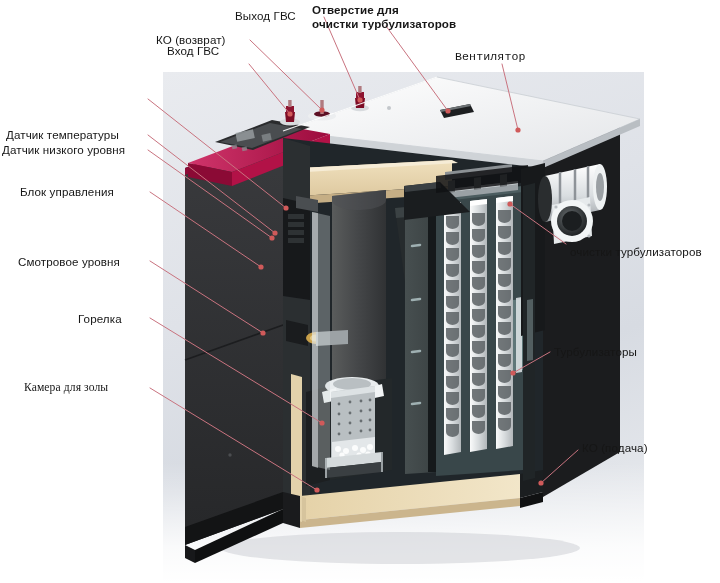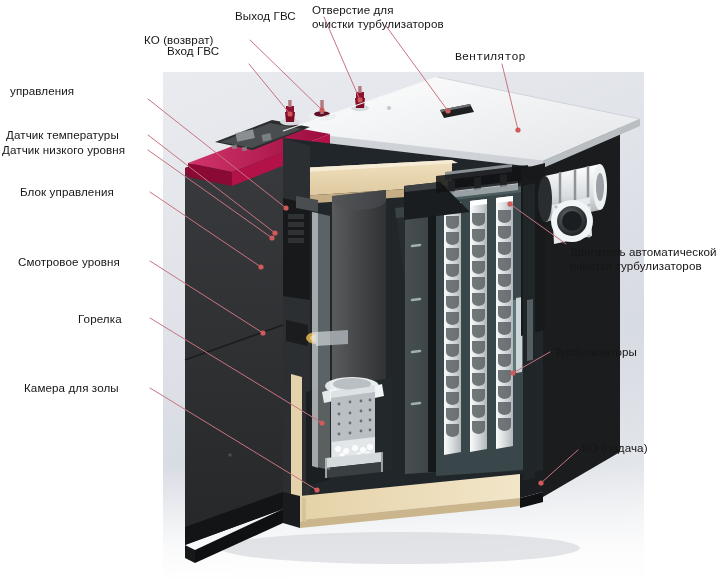--- a/index.html
+++ b/index.html
@@ -380,29 +380,29 @@
         <circle cx="322" cy="423" r="2.6"></circle>
         <circle cx="317" cy="490" r="2.6"></circle>
         <circle cx="510" cy="204" r="2.6"></circle>
         <circle cx="513" cy="373" r="2.6"></circle>
         <circle cx="541" cy="483" r="2.6"></circle>
       </g>
   </svg>
 
   <div id="label-layer">
       <div class="lbl r" style="left: 167px; top: 44px; width: 78px;"><div>Вход ГВС</div></div>
-      <div class="lbl r" style="left: 144px; top: 33px; width: 94px;"><div>КО (возврат)</div></div>
+      <div class="lbl r" style="left: 156px; top: 33px; width: 94px;"><div>КО (возврат)</div></div>
       <div class="lbl r" style="left: 235px; top: 9px; width: 86px;"><div>Выход ГВС</div></div>
-      <div class="lbl l" style="left: 312px; top: 3px; width: 150px;"><div>Отверстие для</div><div>очистки турбулизаторов</div></div>
+      <div class="lbl l" style="left: 312px; top: 3px; width: 150px; font-weight: bold;"><div>Отверстие для</div><div>очистки турбулизаторов</div></div>
       <div class="lbl l" style="left: 455px; top: 50px; width: 88px; font-family: Liberation Mono, monospace;"><div>Вентилятор</div></div>
-      <div class="lbl r" style="left: 10px; top: 84px; width: 136px;"><div>управления</div></div>
+      <div class="lbl r" style="left: 10px; top: 84px; width: 136px;"></div>
       <div class="lbl r" style="left: 6px; top: 128px; width: 140px;"><div>Датчик температуры</div></div>
       <div class="lbl r" style="left: 2px; top: 143px; width: 144px;"><div>Датчик низкого уровня</div></div>
       <div class="lbl r" style="left: 20px; top: 185px; width: 126px;"><div>Блок управления</div></div>
       <div class="lbl r" style="left: 18px; top: 255px; width: 128px;"><div>Смотровое уровня</div></div>
       <div class="lbl r" style="left: 78px; top: 312px; width: 68px;"><div>Горелка</div></div>
-      <div class="lbl r" style="left: 24px; top: 381px; width: 122px;"><div>Камера для золы</div></div>
-      <div class="lbl l" style="left: 570px; top: 245px; width: 148px;"><div>Двигатель автоматической</div><div>очистки турбулизаторов</div></div>
+      <div class="lbl r" style="left: 24px; top: 381px; width: 122px; font-family: Liberation Serif, serif;"><div>Камера для золы</div></div>
+      <div class="lbl l" style="left: 570px; top: 245px; width: 148px;"><div>очистки турбулизаторов</div></div>
       <div class="lbl l" style="left: 554px; top: 345px; width: 110px;"><div>Турбулизаторы</div></div>
       <div class="lbl l" style="left: 582px; top: 441px; width: 92px;"><div>КО (подача)</div></div>
     </div>
 
 </div>
 
 </body></html>

